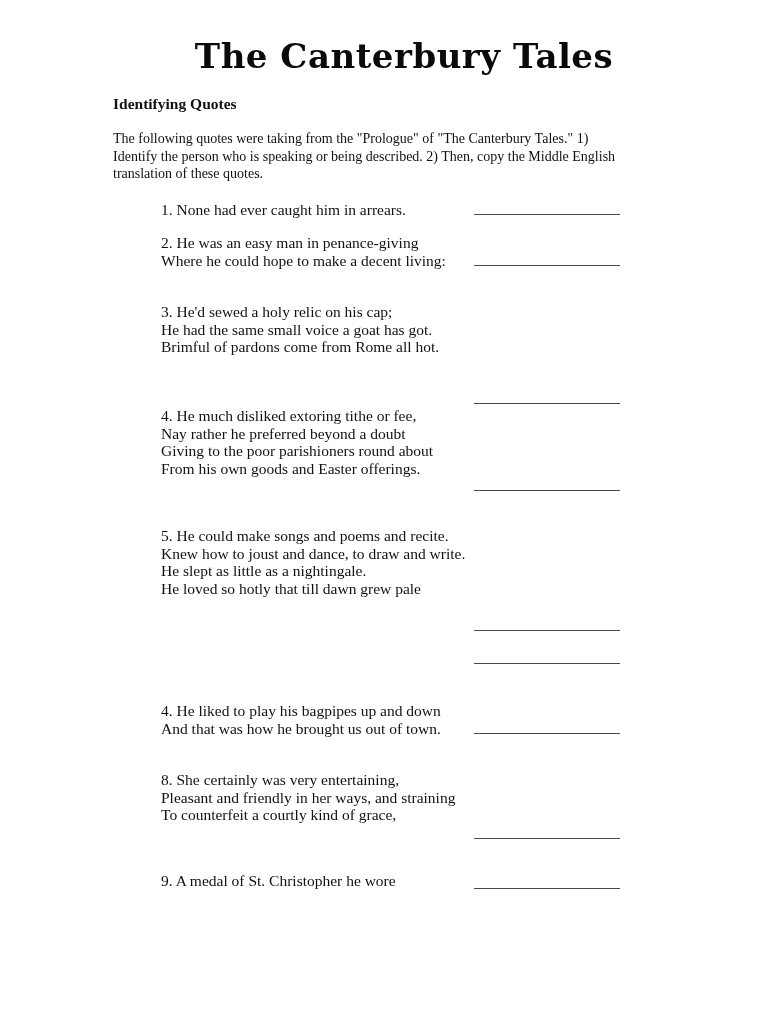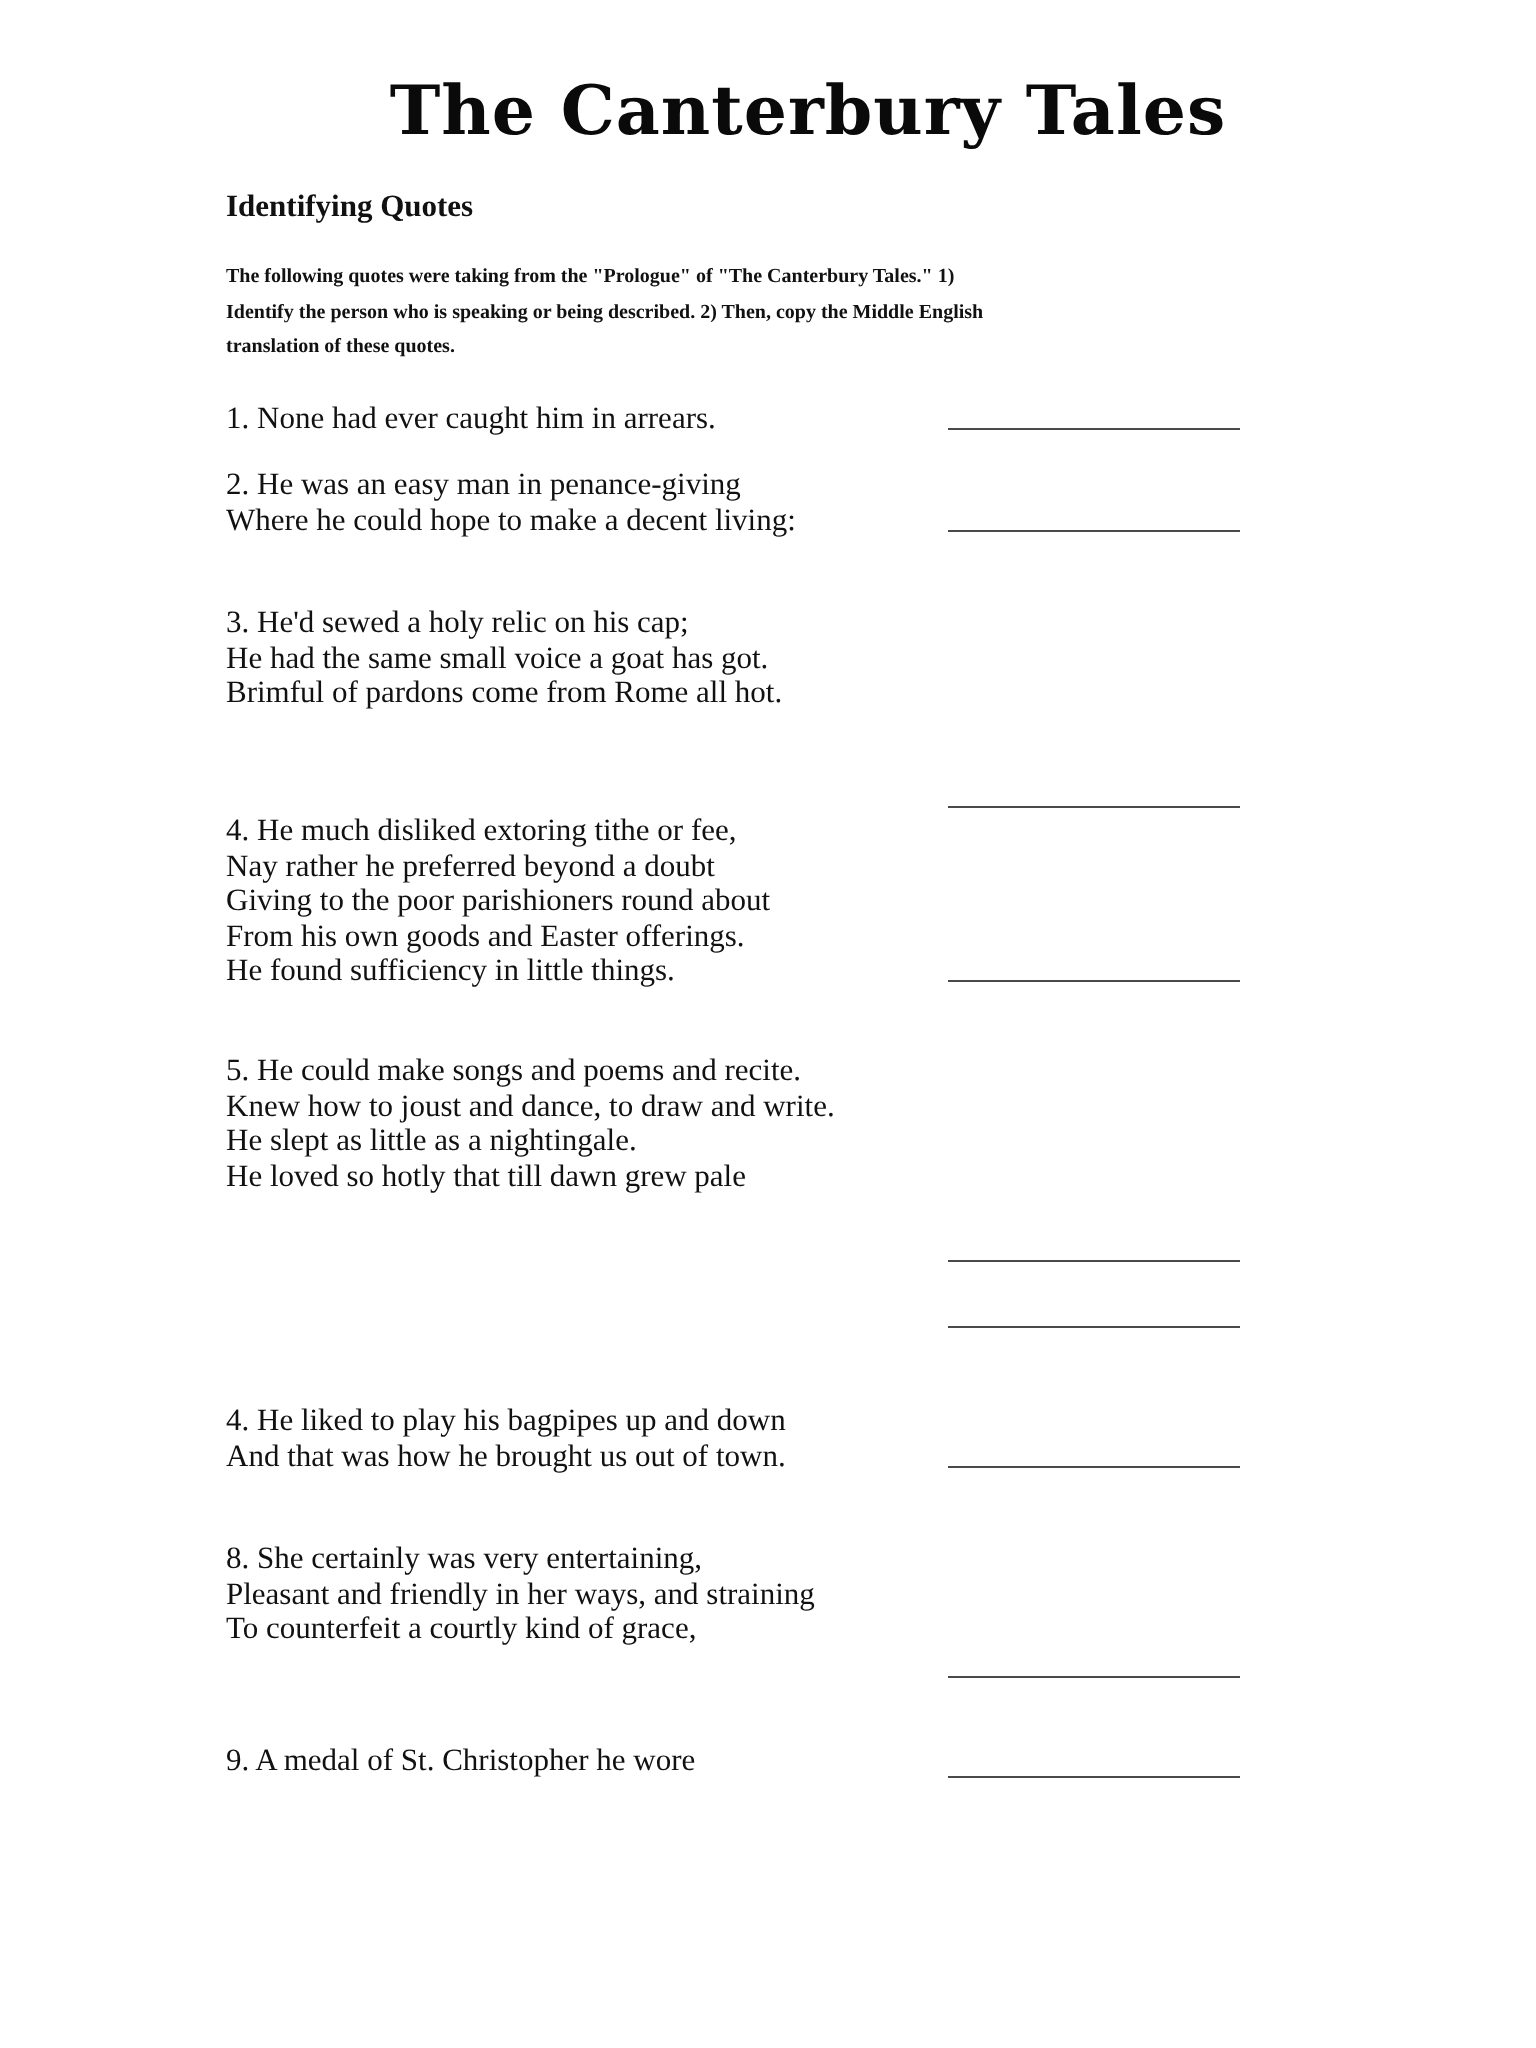--- a/index.html
+++ b/index.html
@@ -37,35 +37,36 @@
     top: 95px;
     font-weight: bold;
     font-size: 15.5px;
     line-height: 17.5px;
     white-space: nowrap;
   }
   .instructions {
     position: absolute;
     left: 113px;
     top: 130px;
-    font-weight: bold;
-    font-size: 10px;
+    font-weight: normal;
+    font-size: 14px;
     line-height: 17.5px;
   }
   .instr-line {
     white-space: nowrap;
   }
   .quote {
     position: absolute;
     left: 113px;
     font-size: 15.5px;
     line-height: 17.5px;
   }
   .qline {
     white-space: nowrap;
+    margin-left: 48px;
   }
   .blank {
     position: absolute;
     left: 474px;
     width: 146px;
     height: 0;
     border-bottom: 1.5px solid #4a4a4a;
   }
 </style>
 </head>
@@ -96,21 +97,20 @@
     <div class="qline">3. He'd sewed a holy relic on his cap;</div>
     <div class="qline">He had the same small voice a goat has got.</div>
     <div class="qline">Brimful of pardons come from Rome all hot.</div>
   </div>
 
   <div class="quote" style="top:407px">
     <div class="qline">4. He much disliked extoring tithe or fee,</div>
     <div class="qline">Nay rather he preferred beyond a doubt</div>
     <div class="qline">Giving to the poor parishioners round about</div>
     <div class="qline">From his own goods and Easter offerings.</div>
-    <div class="qline">He found sufficiency in little things.</div>
   </div>
 
   <div class="quote" style="top:527px">
     <div class="qline">5. He could make songs and poems and recite.</div>
     <div class="qline">Knew how to joust and dance, to draw and write.</div>
     <div class="qline">He slept as little as a nightingale.</div>
     <div class="qline">He loved so hotly that till dawn grew pale</div>
   </div>
 
 

